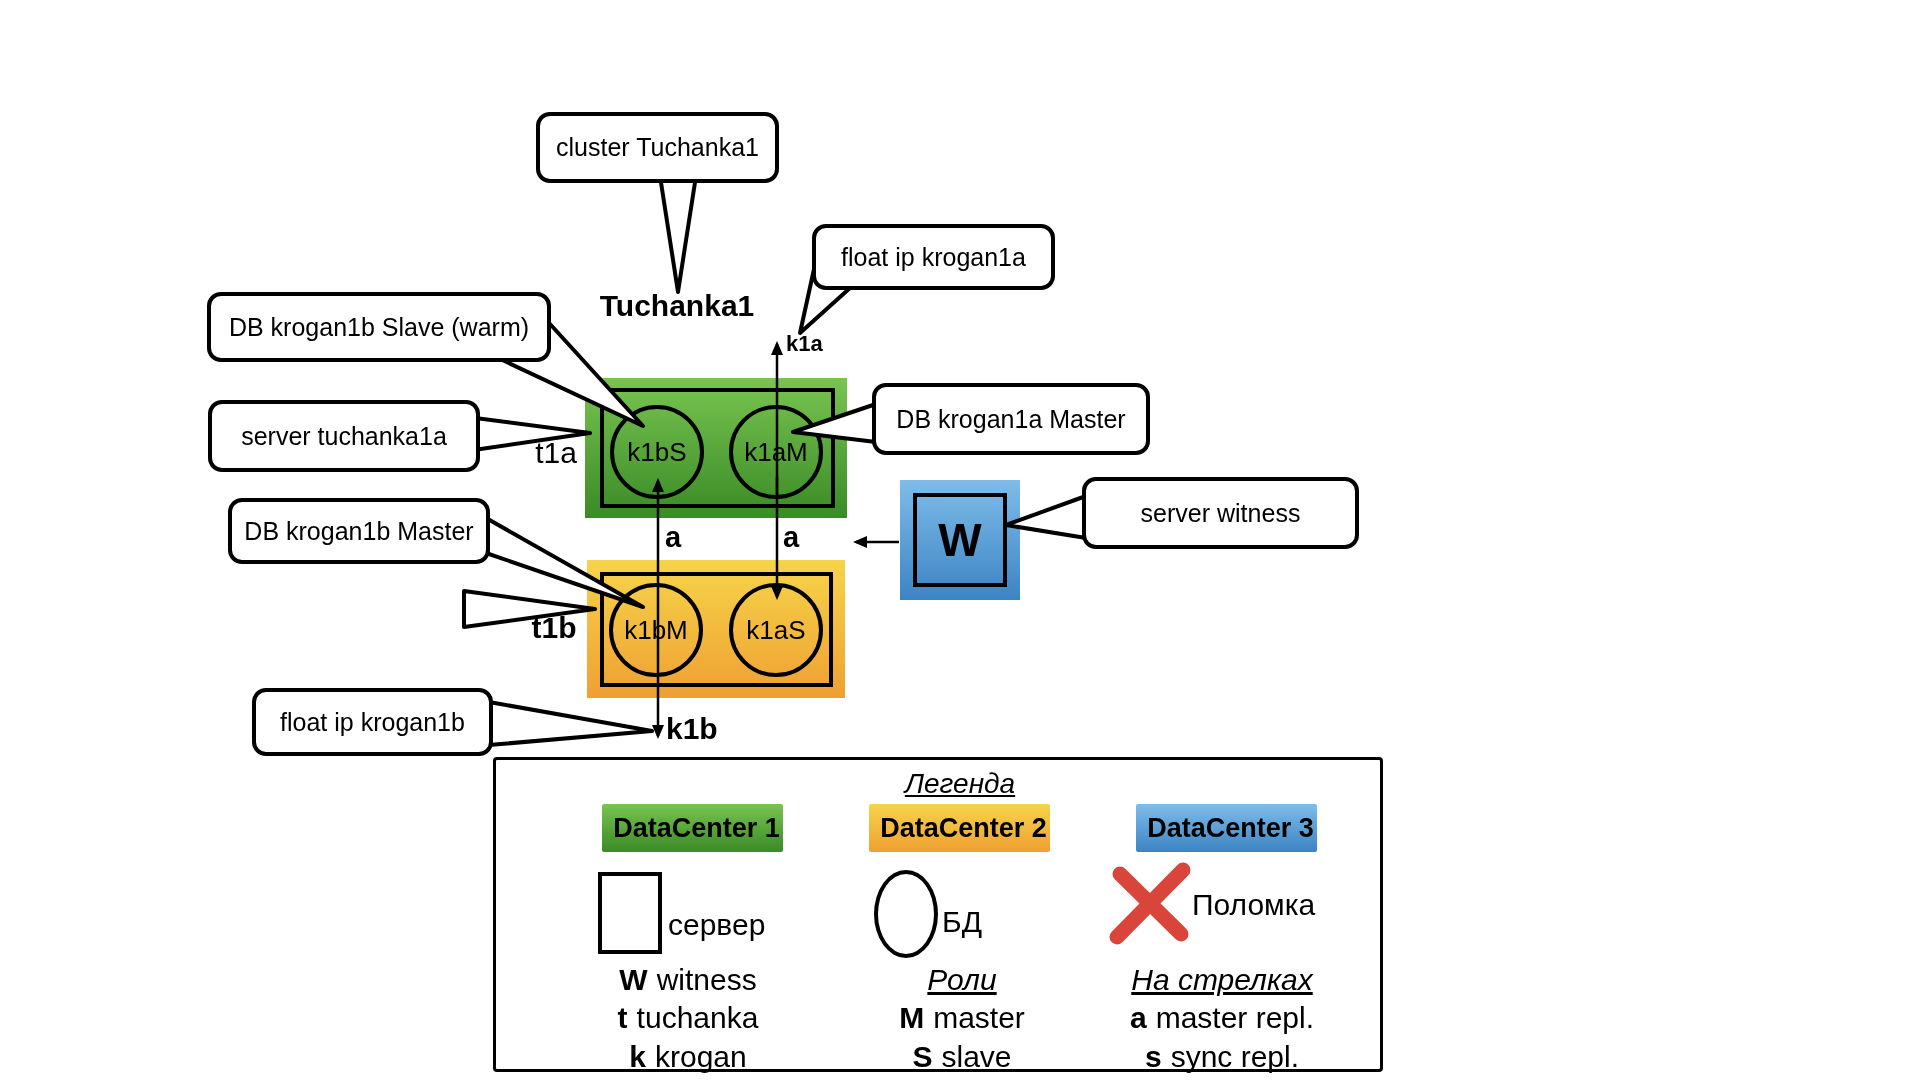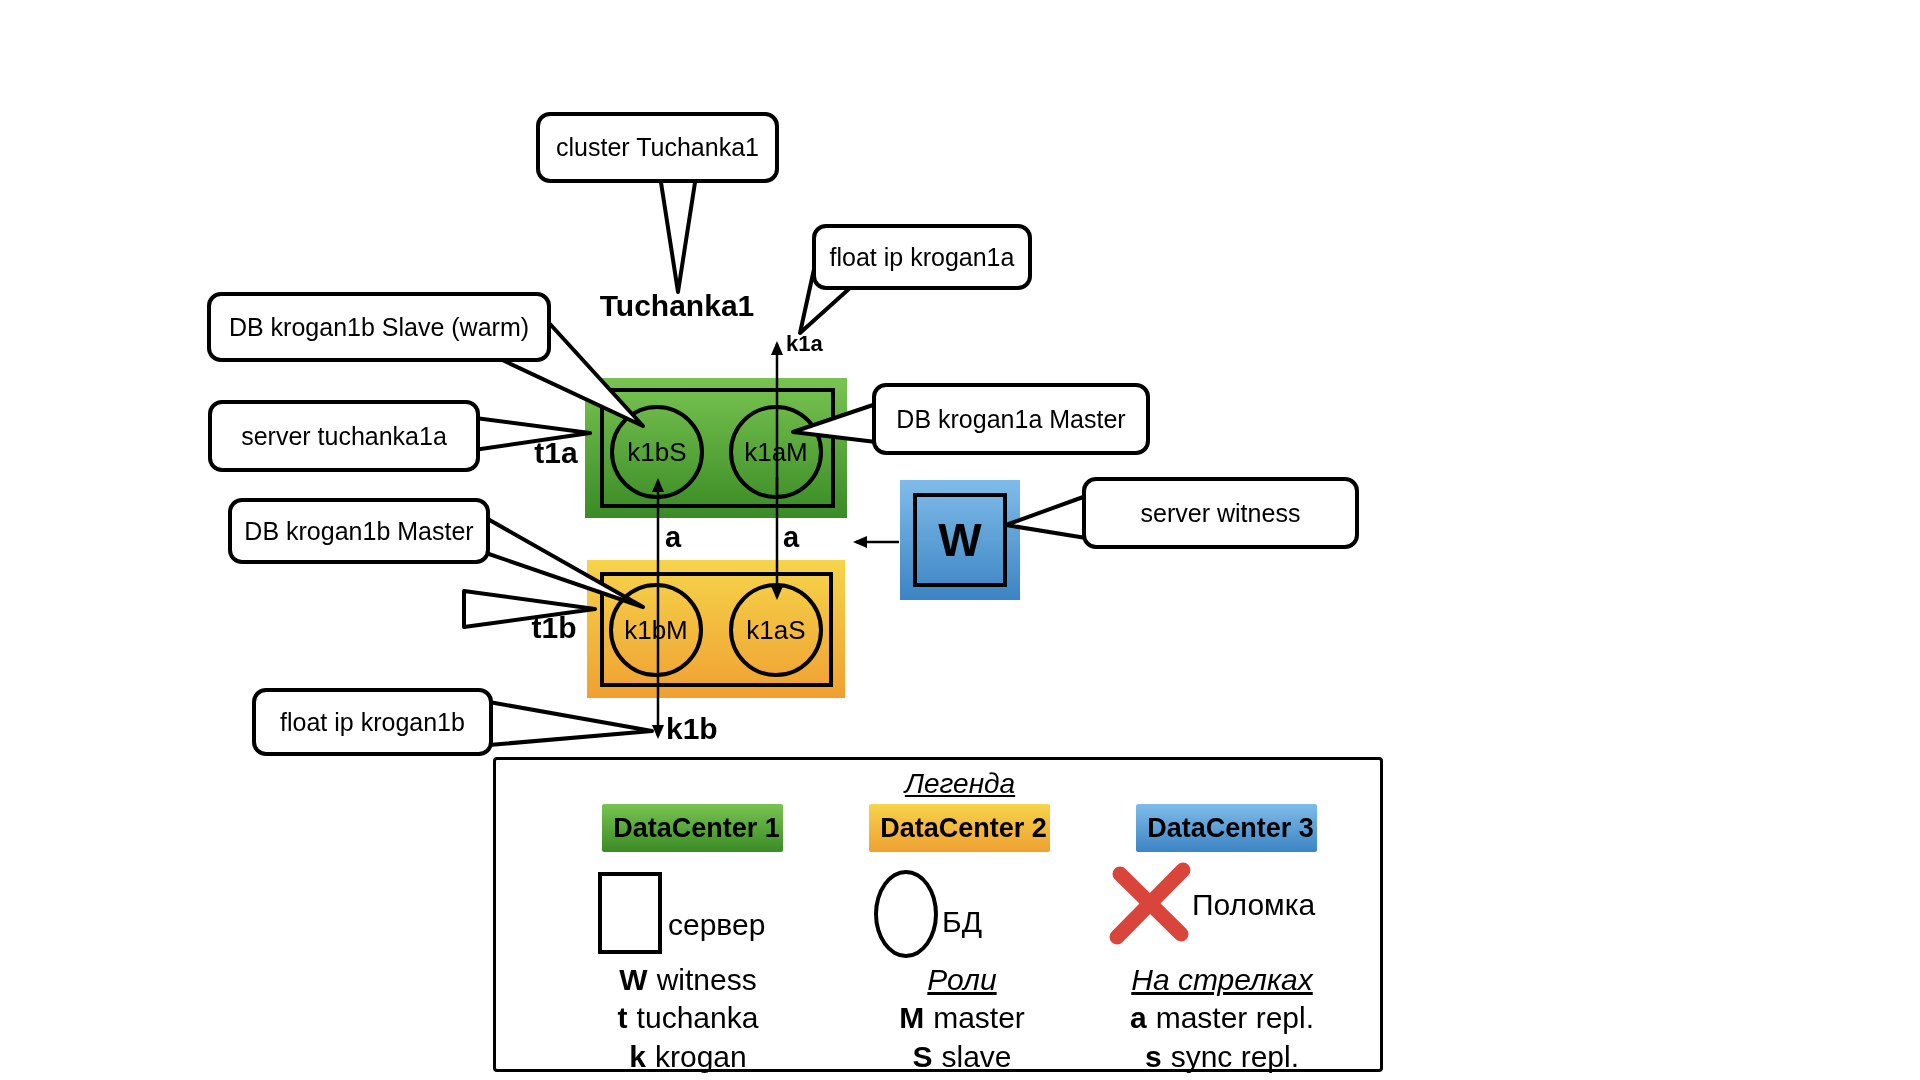--- a/index.html
+++ b/index.html
@@ -26,32 +26,32 @@
   .c-k1aS{left:729px;top:583px;}
   
   .overlay{position:absolute;left:0;top:0;width:1920px;height:1080px;z-index:2;}
   .tail{fill:#fff;stroke:#000;stroke-width:4;stroke-linejoin:round;}
   .arrow{stroke:#000;stroke-width:2.5;fill:none;}
   .xline{stroke:#d9453a;stroke-width:15;stroke-linecap:round;}
   
   .callout{position:absolute;z-index:3;background:#fff;border:4px solid #000;border-radius:14px;
     display:flex;align-items:center;justify-content:center;font-size:25px;text-align:center;padding:12px 6px;}
   .co-cluster{left:536px;top:112px;width:243px;height:71px;}
-  .co-fipa{left:812px;top:224px;width:220px;height:66px;}
+  .co-fipa{left:812px;top:224px;width:243px;height:66px;}
   .co-dbk1bs{left:207px;top:292px;width:344px;height:70px;}
   .co-st1a{left:208px;top:400px;width:272px;height:72px;}
   .co-dbk1am{left:872px;top:383px;width:278px;height:72px;}
   .co-switness{left:1082px;top:477px;width:277px;height:72px;}
   .co-dbk1bm{left:228px;top:498px;width:262px;height:66px;text-align:right;}
   .co-st1b{left:228px;top:575px;width:240px;height:72px;}
   .co-fipb{left:252px;top:688px;width:241px;height:68px;}
   
   .lbl{position:absolute;z-index:3;white-space:nowrap;}
   .l-title{left:577px;top:289px;width:200px;text-align:center;font-size:30px;font-weight:700;}
-  .l-t1a{left:525px;top:436px;width:62px;text-align:center;font-size:30px;font-weight:700;}
+  .l-t1a{left:525px;top:436px;width:62px;text-align:center;font-size:30px;font-weight:400;}
   .l-t1b{left:523px;top:611px;width:62px;text-align:center;font-size:30px;font-weight:700;}
   .l-k1a{left:786px;top:331px;font-size:22px;font-weight:700;}
   .l-k1b{left:666px;top:712px;font-size:30px;font-weight:700;}
   .l-aL{left:658px;top:521px;width:30px;text-align:center;font-size:29px;font-weight:700;}
   .l-aR{left:776px;top:521px;width:30px;text-align:center;font-size:29px;font-weight:700;}
   
   .legend-box{position:absolute;left:493px;top:757px;width:890px;height:315px;border:3px solid #000;border-radius:4px;background:#fff;}
   .legend-title{position:absolute;left:860px;top:768px;width:200px;text-align:center;
     font-size:28px;font-style:italic;text-decoration:underline;z-index:3;}
   .chip{position:absolute;width:181px;height:48px;z-index:3;border-radius:2px;

